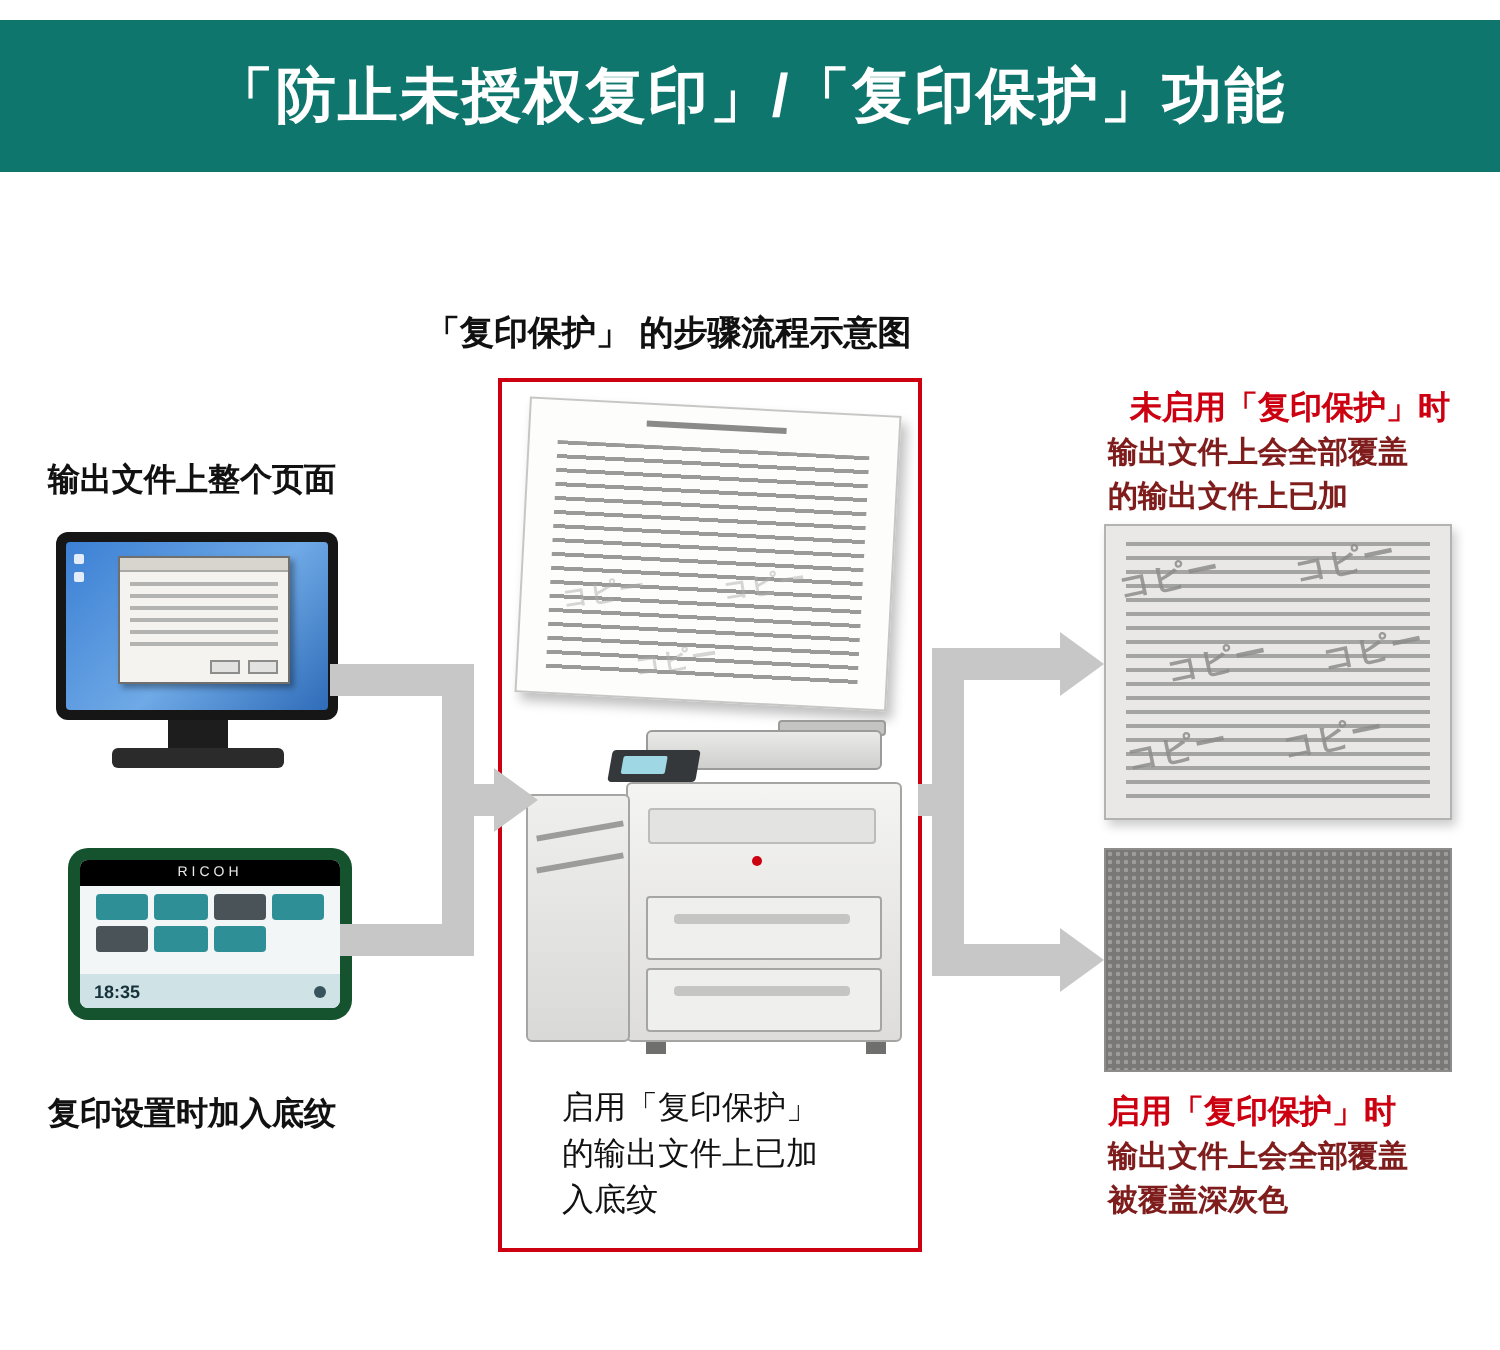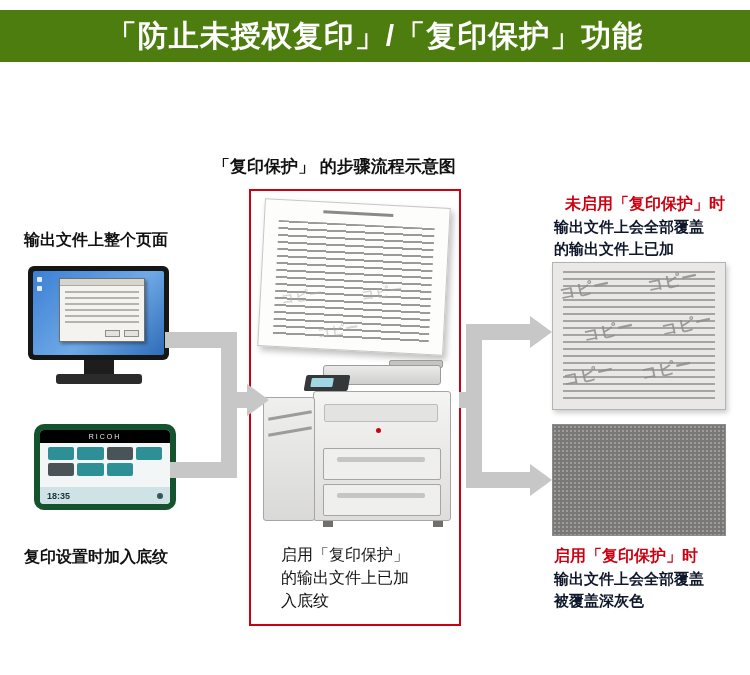--- a/index.html
+++ b/index.html
@@ -1,21 +1,21 @@
 <!DOCTYPE html>
 <html><head>
 <meta charset="utf-8">
 <style>
   * { box-sizing: border-box; margin: 0; padding: 0; }
   html,body { background:#fff; }
   body { font-family: "Liberation Sans", "DejaVu Sans", sans-serif; }
   .page { position:relative; width:750px; height:675px; background:#fff; overflow:hidden; }
 
   
-  .banner { position:absolute; left:0; top:10px; width:750px; height:52px; background:#4d7c0f; display:flex; align-items:center; justify-content:center; }
+  .banner { position:absolute; left:0; top:10px; width:750px; height:76px; background:#0f766e; display:flex; align-items:center; justify-content:center; }
   .banner h1 { color:#fff; font-size:30px; font-weight:bold; letter-spacing:1px; white-space:nowrap; }
 
   
   .subtitle { position:absolute; left:213px; top:155px; font-size:17px; color:#111; font-weight:600; white-space:nowrap; }
 
   
   .side-label { position:absolute; font-size:16px; color:#111; font-weight:600; white-space:nowrap; }
   .lbl-print { left:24px; top:230px; }
   .lbl-copy  { left:24px; top:547px; }
 
@@ -69,21 +69,21 @@
   .prn-finisher .tray { position:absolute; left:4px; width:44px; height:3px; background:#9c9c9a; transform:rotate(-10deg); }
   .ptr1 { top:16px; } .ptr2 { top:32px; }
   .prn-foot { position:absolute; bottom:0; width:10px; height:6px; background:#6f6f6d; }
   .pf1 { left:62px; } .pf2 { left:172px; }
 
   
   .center-caption { position:absolute; left:30px; top:352px; font-size:16px; line-height:23px; color:#111; font-weight:500; }
 
   
   .rt-heading { position:absolute; font-size:16px; font-weight:bold; color:#cc0011; white-space:nowrap; }
-  .rt-body { position:absolute; font-size:15px; line-height:22px; color:#0f172a; font-weight:600; white-space:nowrap; }
+  .rt-body { position:absolute; font-size:15px; line-height:22px; color:#7f1d1d; font-weight:600; white-space:nowrap; }
   .rt-h1 { left:554px; top:194px;margin-left:11px; }
   .rt-b1 { left:554px; top:216px; }
   .rt-h2 { left:554px; top:546px; }
   .rt-b2 { left:554px; top:568px; }
 
   
   .doc-watermarked { position:absolute; left:552px; top:262px; width:174px; height:148px; background:#e9e8e6; border:1px solid #b3b3b1; box-shadow:2px 3px 5px rgba(0,0,0,.2); overflow:hidden; }
   .doc-watermarked .doc-lines { position:absolute; left:10px; right:10px; top:8px; bottom:8px; background:repeating-linear-gradient(to bottom,#a4a4a2 0 2px,transparent 2px 7px); }
   .doc-watermarked .wm { position:absolute; font-size:16px; font-weight:bold; color:#8d8d8b; opacity:.85; transform:rotate(-12deg); letter-spacing:1px; }
   .wm-a { left:6px;  top:16px; }  .wm-b { left:94px; top:8px; }

